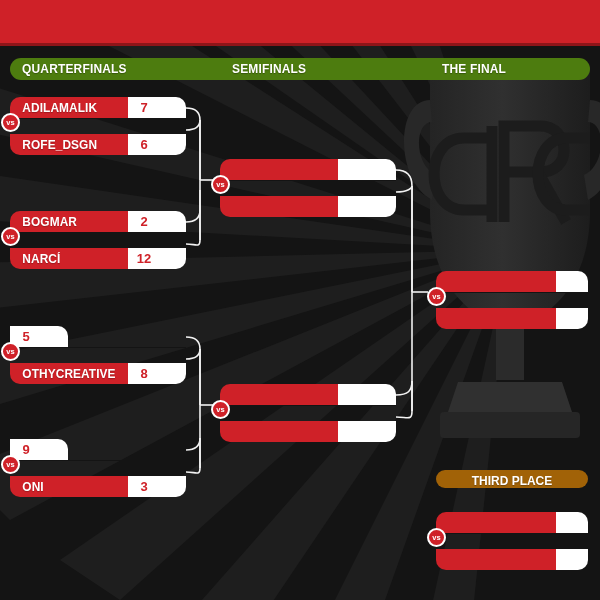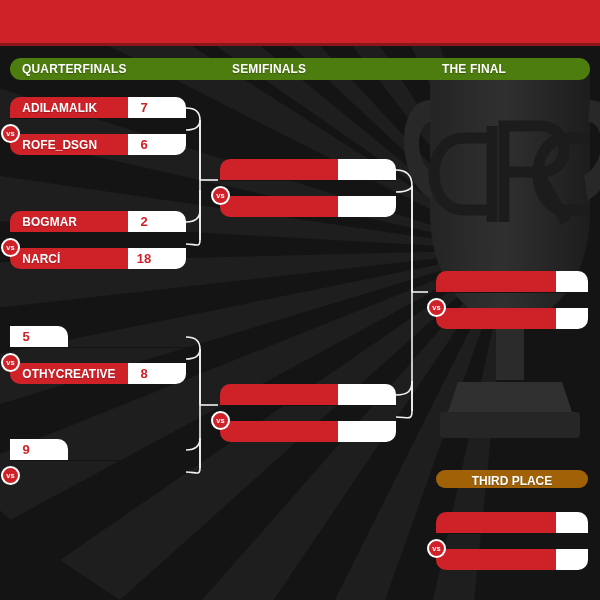--- a/index.html
+++ b/index.html
@@ -98,21 +98,21 @@
   .score.pen { width:26px; color:#cf2128; }
   .row.top .score.last { border-radius:0 10px 0 0; }
   .row.bot .score.last { border-radius:0 0 10px 0; }
 
   .divider {
     position:absolute; left:0; top:21px; height:1px; width:100%;
     background:#141414; z-index:3;
   }
 
   .vs-badge {
-    position:absolute; left:-9px; top:27px;
+    position:absolute; left:-9px; top:16px;
     width:19px; height:19px; border-radius:50%;
     background:#cf2128; border:2px solid #fff;
     display:flex; align-items:center; justify-content:center;
     font-size:7.5px; font-weight:bold; color:#fff;
     z-index:8;
   }
 
   
   #connectors { position:absolute; inset:0; z-index:3; pointer-events:none; }
 </style>
@@ -247,21 +247,21 @@
     <div class="namebar">
       <span class="team">BOGMAR</span>
     </div>
     <div class="score">2</div>
     <div class="score pen last"></div>
   </div>
   <div class="row bot">
     <div class="namebar">
       <span class="team">NARCÍ</span>
     </div>
-    <div class="score">18</div>
+    <div class="score">12</div>
     <div class="score pen last"></div>
   </div>
   <div class="vs-badge">vs</div>
 </div>
 
 <div class="match" style="left:10px; top:326px; width:176px; height:43px;">
   <div class="divider"></div>
   <div class="row top">
     <div class="score">5</div>
     <div class="score pen last"></div>
@@ -275,20 +275,27 @@
   </div>
   <div class="vs-badge">vs</div>
 </div>
 
 <div class="match" style="left:10px; top:439px; width:176px; height:43px;">
   <div class="divider"></div>
   <div class="row top">
     <div class="score">9</div>
     <div class="score pen last"></div>
   </div>
+  <div class="row bot">
+    <div class="namebar">
+      <span class="team">ONI</span>
+    </div>
+    <div class="score">3</div>
+    <div class="score pen last"></div>
+  </div>
   <div class="vs-badge">vs</div>
 </div>
 
 <div class="match" style="left:220px; top:159px; width:176px; height:43px;">
   <div class="divider"></div>
   <div class="row top">
     <div class="namebar">
       <span class="team"></span>
     </div>
     <div class="score"></div>

